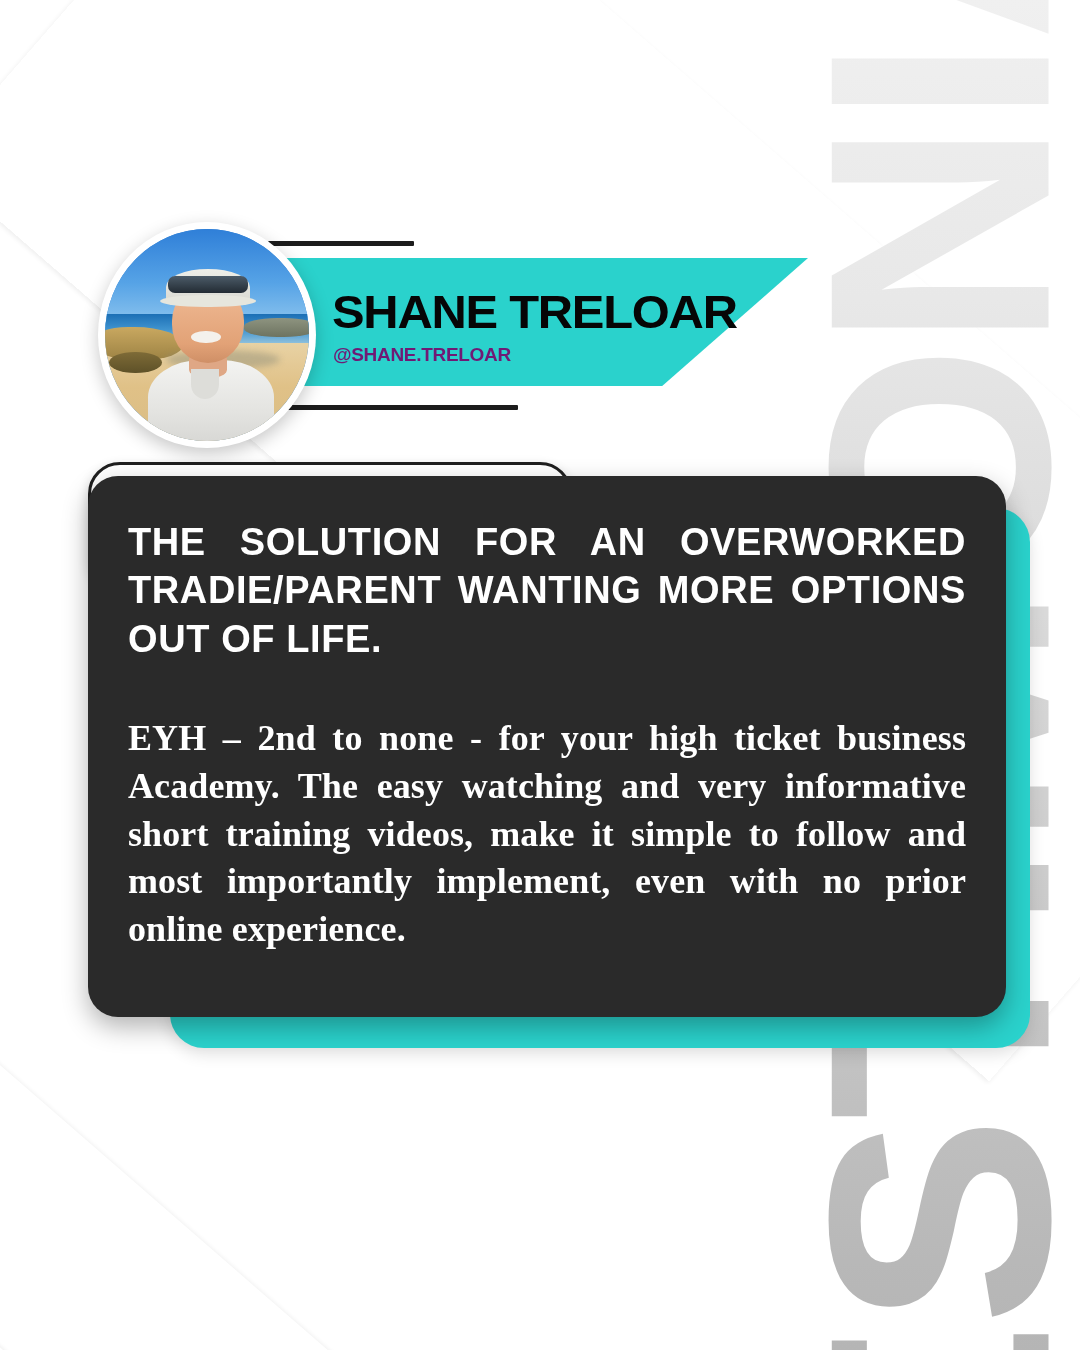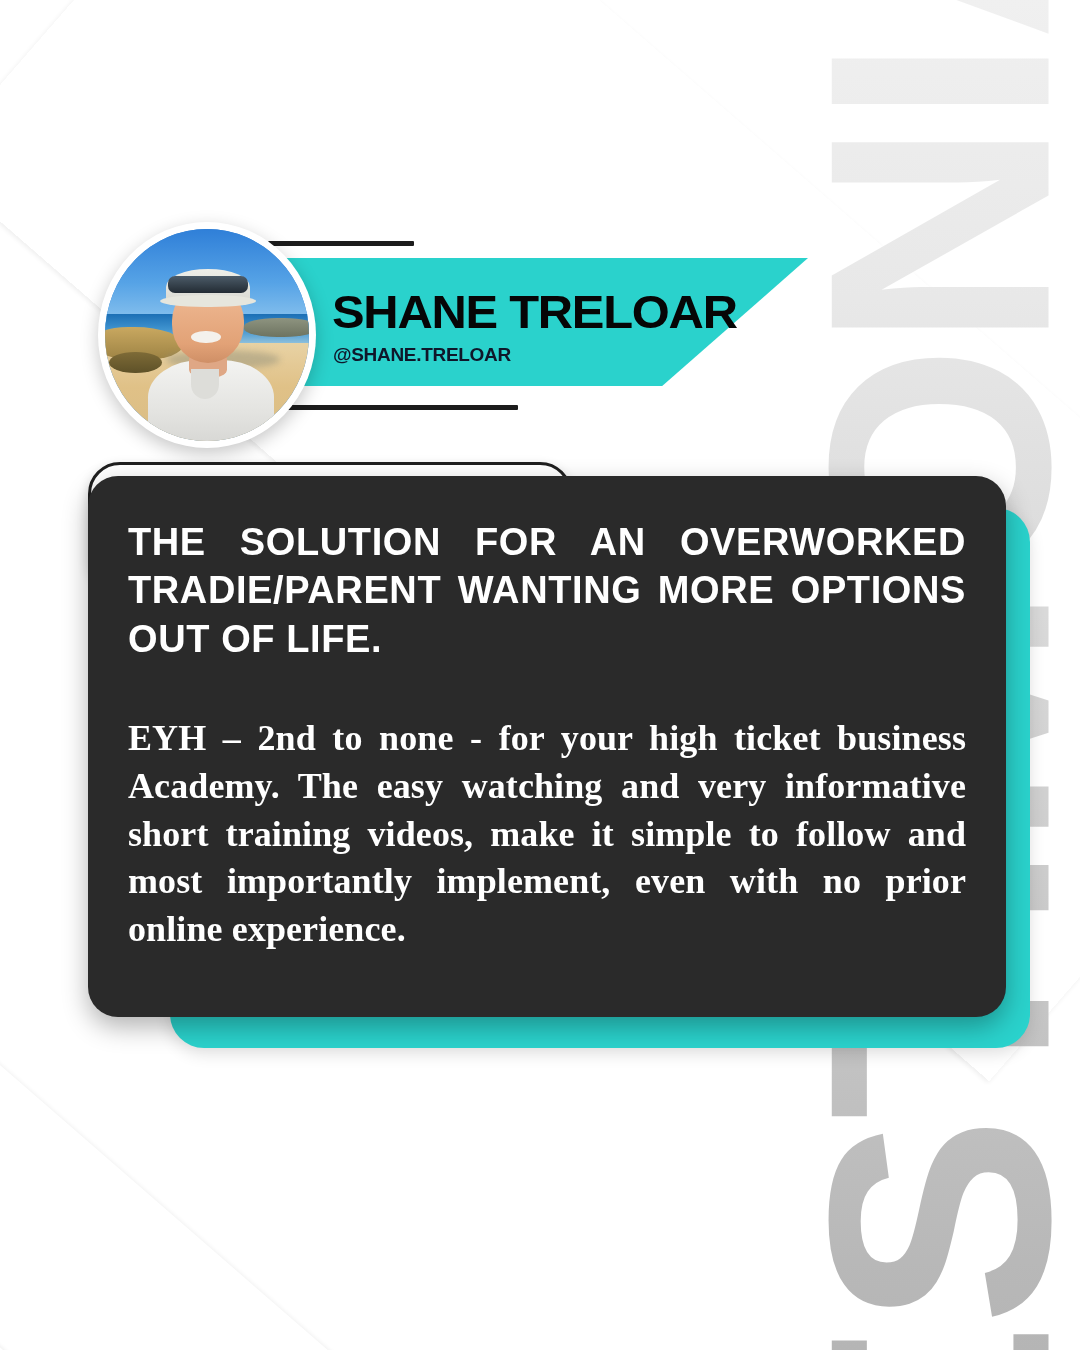--- a/index.html
+++ b/index.html
@@ -124,21 +124,21 @@
     transform-origin: left center;
   }
   .handle-text {
     position: absolute;
     left: 333px;
     top: 345px;
     font-family: "Liberation Sans", sans-serif;
     font-weight: 700;
     font-size: 19px;
     letter-spacing: -0.3px;
-    color: #0f172a;
+    color: #701a75;
     line-height: 1;
     white-space: nowrap;
   }
 
   .rule {
     position: absolute;
     background: #1c1c1c;
     height: 5px;
     border-radius: 1px;
   }

